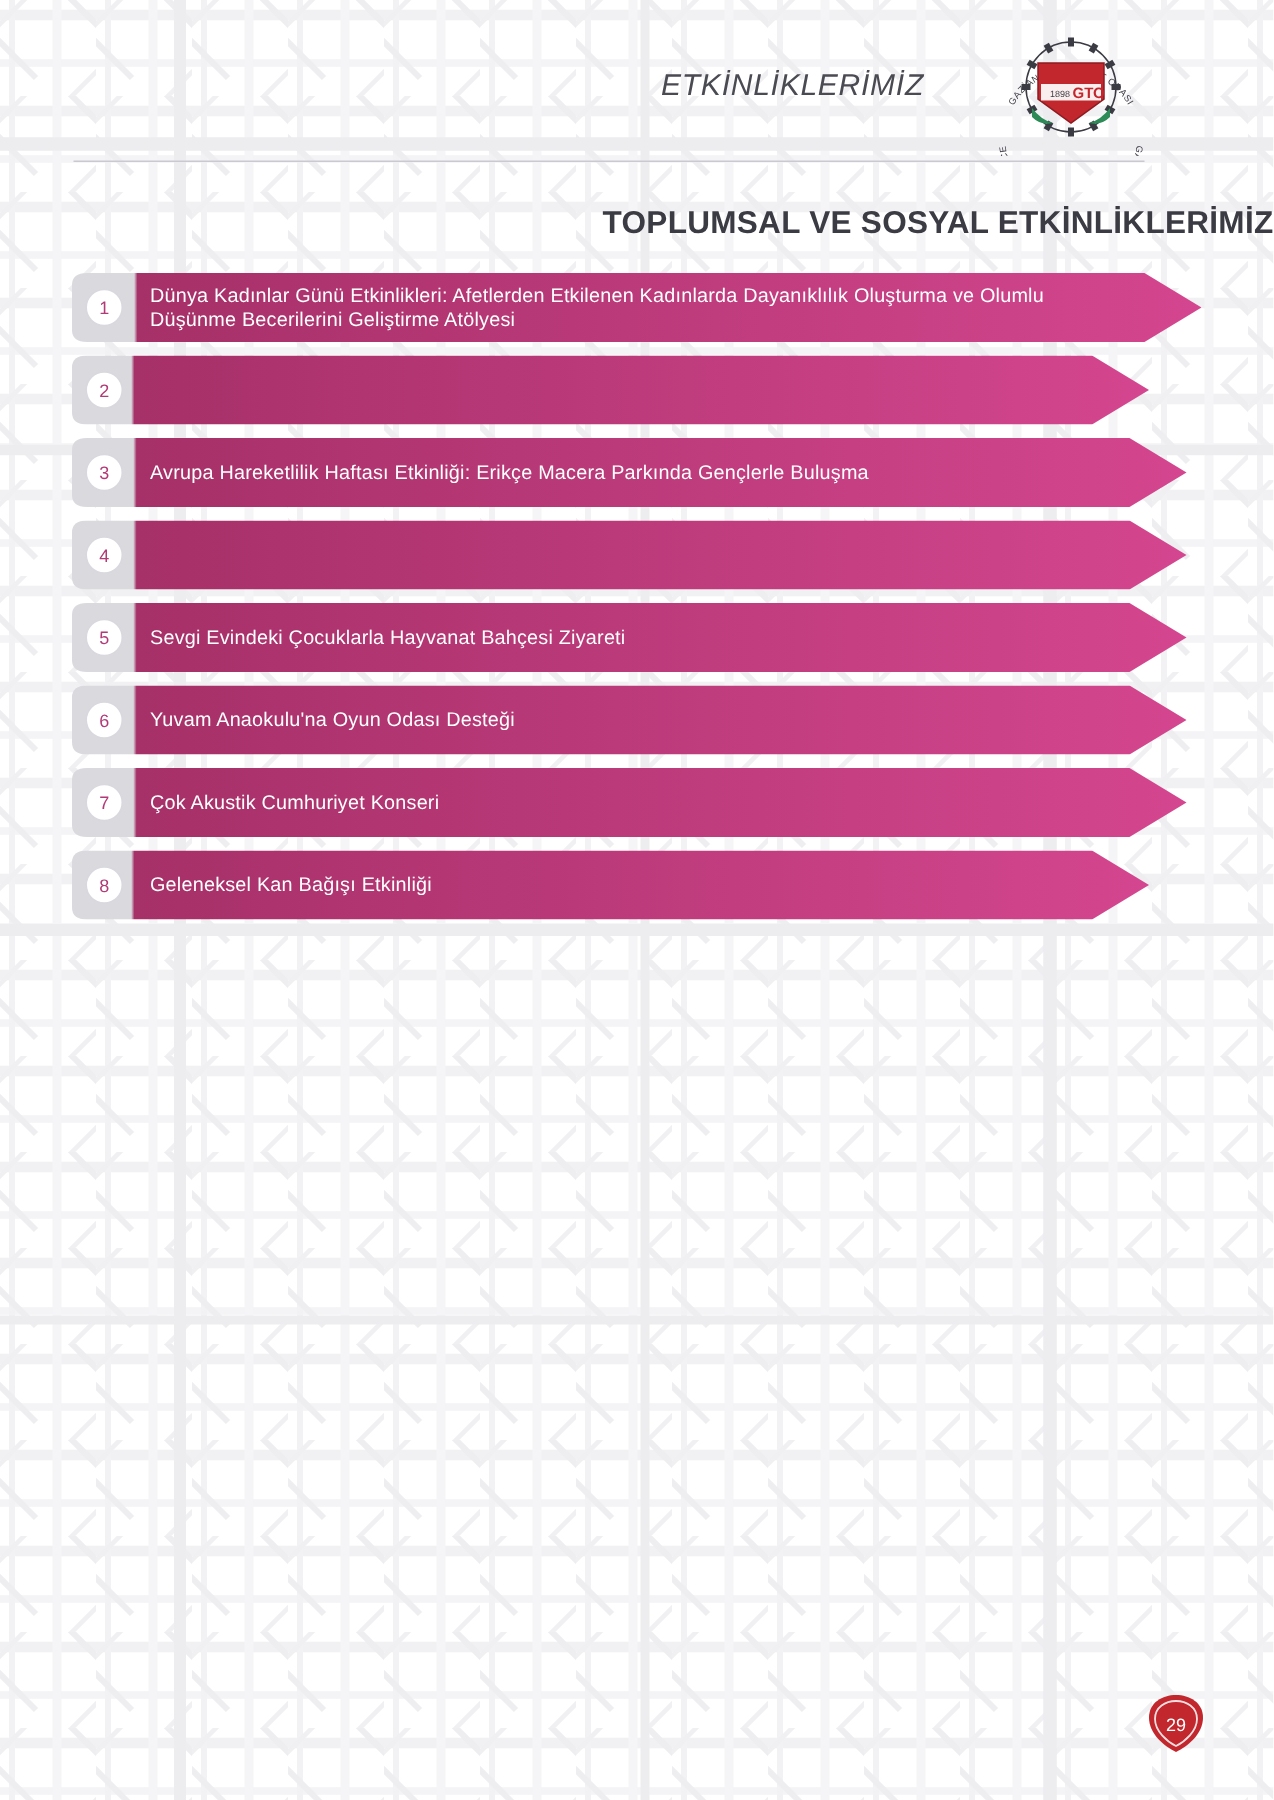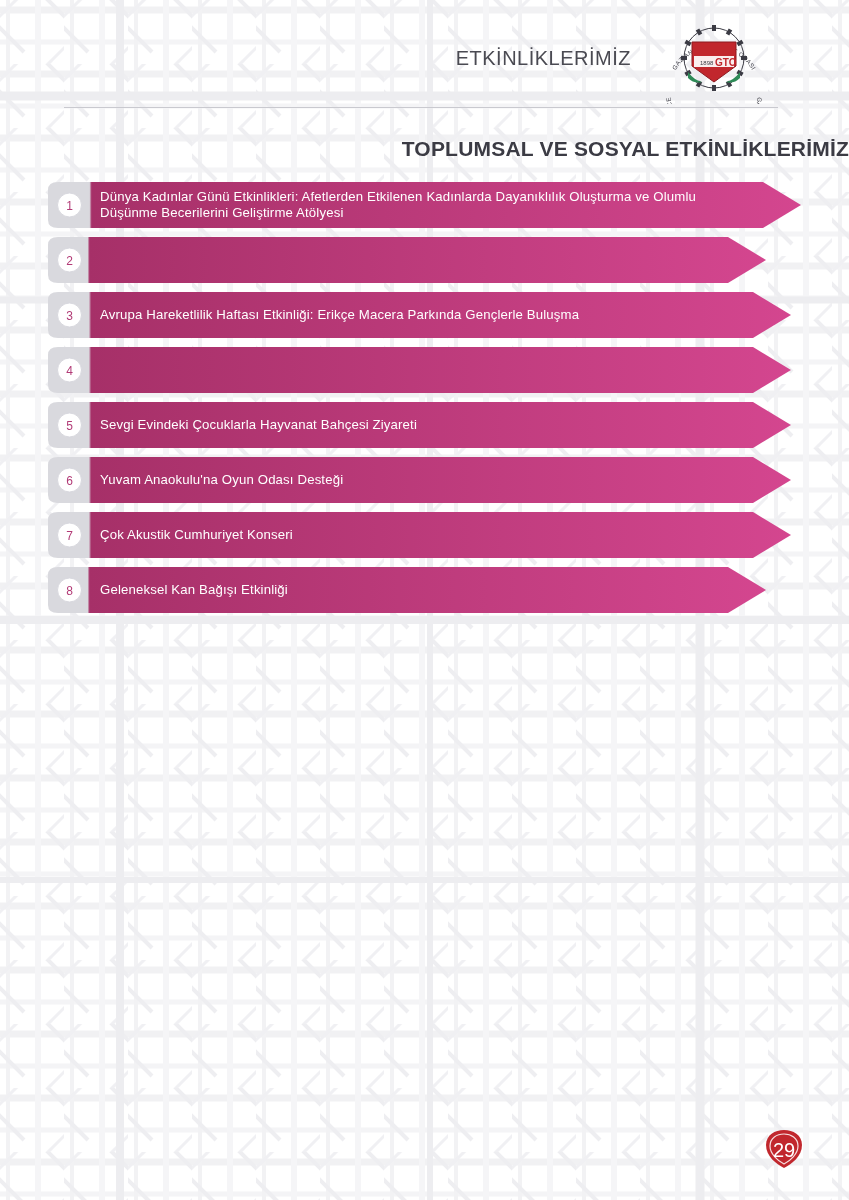--- a/index.html
+++ b/index.html
@@ -26,24 +26,25 @@
 
   .page {
     position: relative;
     width: 849px;
     height: 1200px;
   }
 
   
   .header {
     position: absolute;
-    left: 16px;
+    left: 1px;
     top: 0;
     width: 810px;
     height: 112px;
+    font-style: italic;
   }
   .header-title {
     position: absolute;
     right: 195px;
     top: 58px;
     transform: translateY(-50%);
     font-size: 20px;
     letter-spacing: 0.5px;
     color: #4a4a52;
     font-weight: 400;
@@ -146,21 +147,21 @@
   .page-badge .pg-num {
     position: absolute;
     left: 0;
     top: 0;
     width: 42px;
     height: 42px;
     display: flex;
     align-items: center;
     justify-content: center;
     color: #ffffff;
-    font-size: 20px;
+    font-size: 12px;
     font-weight: 400;
     padding-top: 2px;
     box-sizing: border-box;
   }
 </style>
 </head>
 <body>
 
 <div class="page">
 

